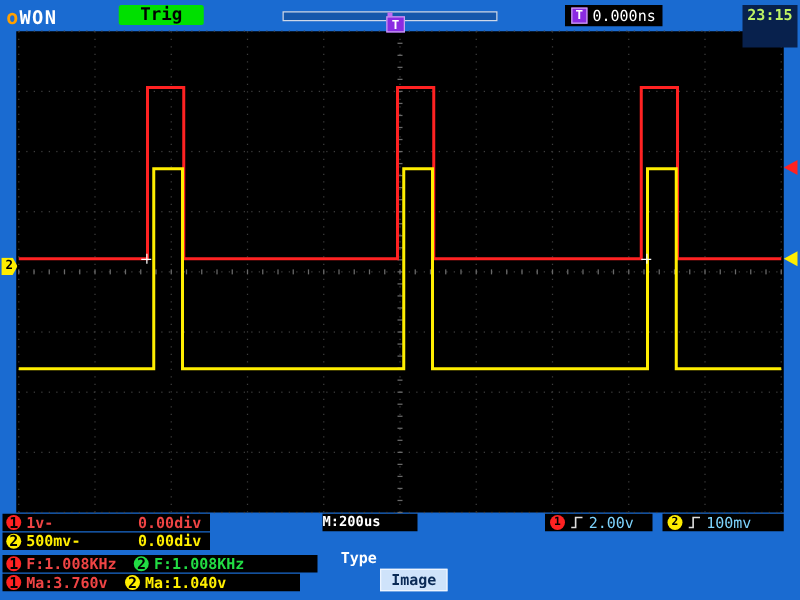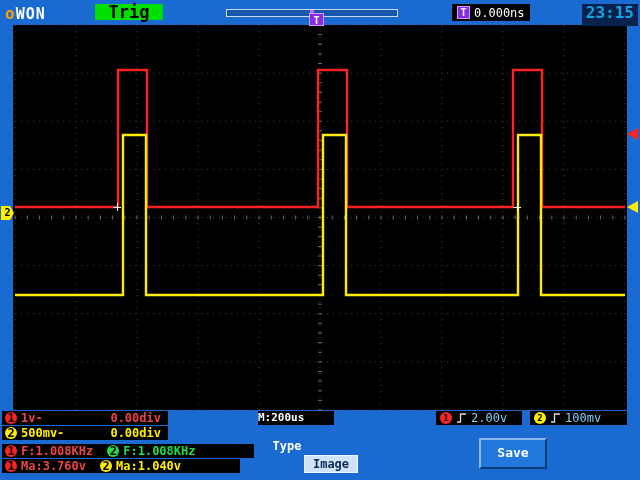--- a/index.html
+++ b/index.html
@@ -8,32 +8,32 @@
     position:relative; width:640px; height:480px;
     background:#1a6bd1; overflow:hidden;
     font-family:"DejaVu Sans Mono", monospace;
   }
   #scope-svg { position:absolute; left:0; top:0; }
 
   
   .logo { position:absolute; left:5px; top:4px; font-size:15px; font-weight:bold; color:#fff; letter-spacing:1px; }
   .logo-o { color:#ffa000; font-size:16px; }
   .trig-pill { position:absolute; left:95px; top:4px; width:68px; height:16px; background:#00e000;
-    border-radius:2px; color:#000; font-size:17px; font-weight:bold; text-align:center; line-height:16px; }
+    border-radius:2px; color:#000; font-size:14px; font-weight:bold; text-align:center; line-height:16px; }
   .hbar { position:absolute; left:226px; top:9px; width:172px; height:8px; border:1px solid #cdd8ea; background:rgba(0,0,0,0.18); }
   .hbar-tick { position:absolute; left:50%; top:0; width:4px; height:6px; margin-left:-2px; background:#c06cf5; }
   .t-marker { position:absolute; left:309px; top:13px; width:15px; height:13px; background:#8a2be2;
     color:#fff; font-size:10px; font-weight:bold; text-align:center; line-height:13px; border:1px solid #c9a0f0; }
   .trig-time { position:absolute; left:452px; top:4px; height:17px; background:#000;
     display:flex; align-items:center; gap:4px; padding:0 5px; }
   .t-icon { width:13px; height:13px; background:#8a2be2; border:1px solid #c9a0f0; color:#fff;
     font-size:10px; font-weight:bold; line-height:11px; text-align:center; flex:none; }
   .t-val { color:#fff; font-size:12px; font-weight:normal; }
-  .clock { position:absolute; right:2px; top:4px; height:22px; background:#08214d; color:#0ea5e9;
-    font-size:16px; font-weight:bold; line-height:17px; padding:0 4px; }
+  .clock { position:absolute; right:2px; top:4px; height:34px; background:#08214d; color:#bef264;
+    font-size:12px; font-weight:bold; line-height:17px; padding:0 4px; }
 
   
   .ch2-ref { position:absolute; left:1px; top:206px; width:13px; height:14px; background:#ffee00;
     color:#000; font-size:10px; font-weight:bold; text-align:center; line-height:14px;
     clip-path:polygon(0 0,70% 0,100% 50%,70% 100%,0 100%); }
   .tri { position:absolute; width:0; height:0; border-top:6px solid transparent; border-bottom:6px solid transparent; }
   .tri-red { left:627px; top:128px; border-right:11px solid #ff2222; }
   .tri-yellow { left:627px; top:201px; border-right:11px solid #ffee00; }
 
   
@@ -1871,15 +1871,14 @@
   <div class="trd trd2">
     <span class="badge badge-yellow">2</span>
     <svg width="11" height="12">
         <path d="M1 10 H4.5 V2 H10" stroke="#ddd" fill="none" stroke-width="1.3"></path>
       </svg>
     <span class="lvl">100mv</span>
   </div>
 
   <div class="menu-type">Type</div>
   <div class="menu-image">Image</div>
-  <div class="save-btn">Save</div>
 
 </div>
 
 </body></html>

